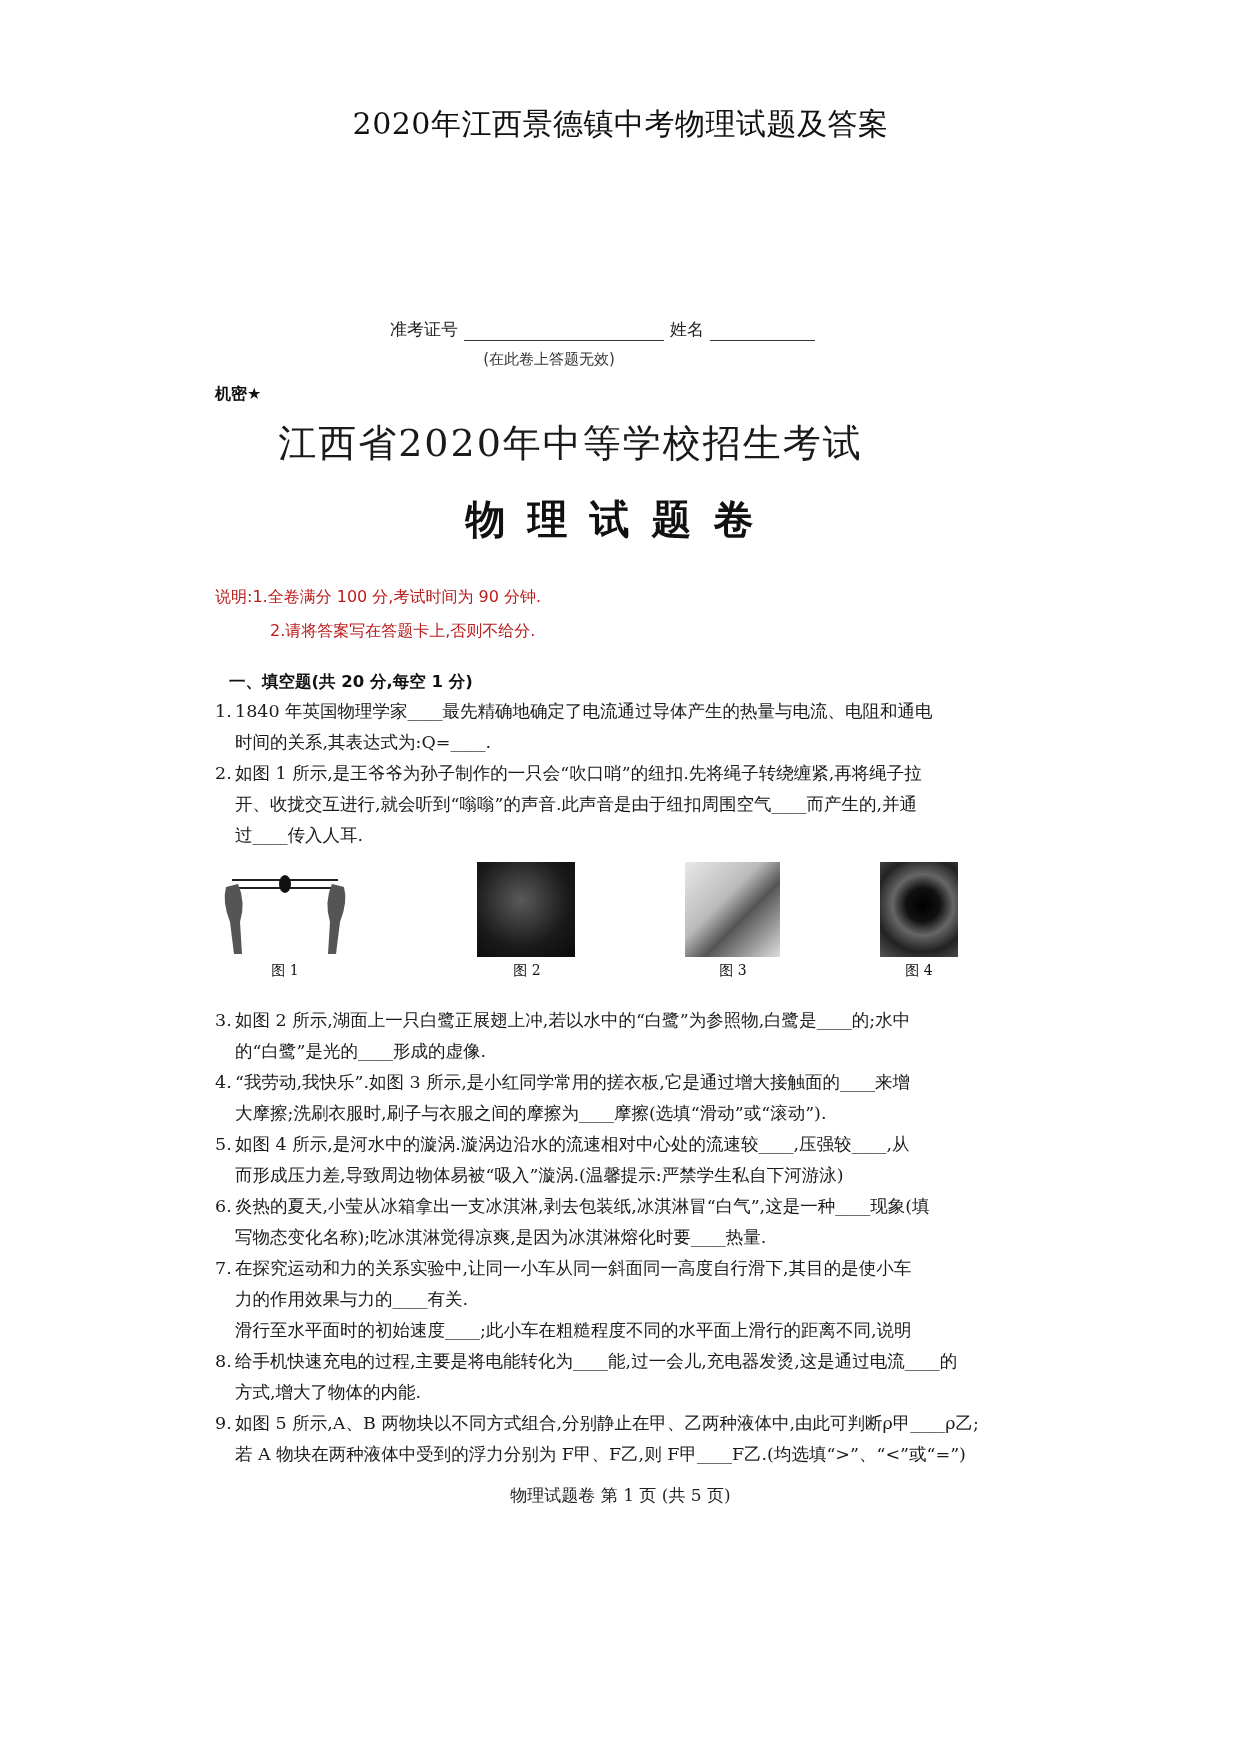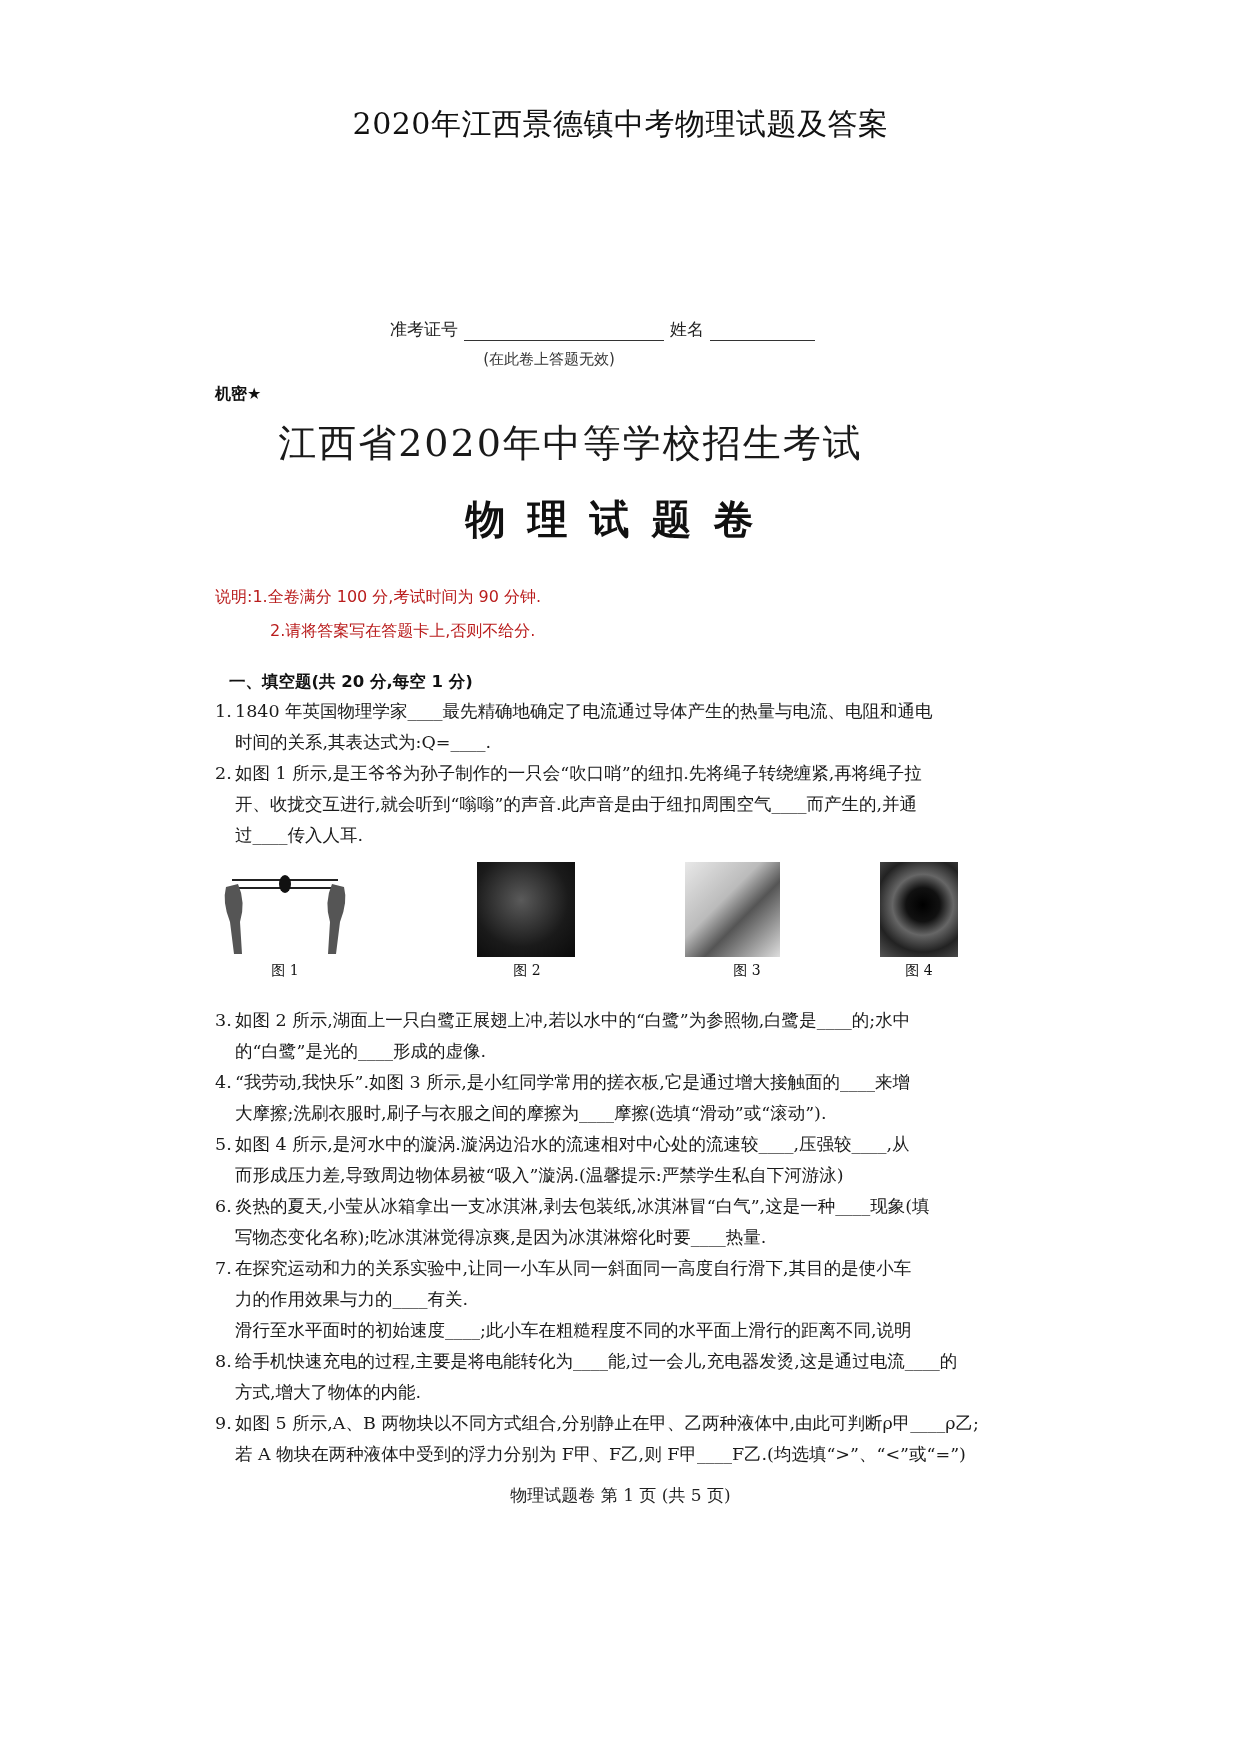--- a/index.html
+++ b/index.html
@@ -68,21 +68,21 @@
       <ellipse cx="65" cy="22" rx="6" ry="9" fill="#111"></ellipse>
       <path d="M6 25 Q2 40 10 60 L14 92 L22 92 L20 60 Q26 40 18 22 Z" fill="#555"></path>
       <path d="M112 22 Q104 40 110 60 L108 92 L116 92 L120 60 Q128 40 124 25 Z" fill="#555"></path>
     </svg>
   </div>
   <div class="fig f2"></div>
   <div class="fig f3"></div>
   <div class="fig f4"></div>
   <div class="fig-cap" style="left:30px">图 1</div>
   <div class="fig-cap" style="left:272px">图 2</div>
-  <div class="fig-cap" style="left:492px">图 3</div>
+  <div class="fig-cap" style="left:478px">图 3</div>
   <div class="fig-cap" style="left:664px">图 4</div>
 </div>
 
 <div class="q" style="top:1005px">
   <div><span class="num">3.</span><span>如图 2 所示,湖面上一只白鹭正展翅上冲,若以水中的“白鹭”为参照物,白鹭是____的;水中</span></div>
   <div class="cont">的“白鹭”是光的____形成的虚像.</div>
 </div>
 
 <div class="q" style="top:1067px">
   <div><span class="num">4.</span><span>“我劳动,我快乐”.如图 3 所示,是小红同学常用的搓衣板,它是通过增大接触面的____来增</span></div>

